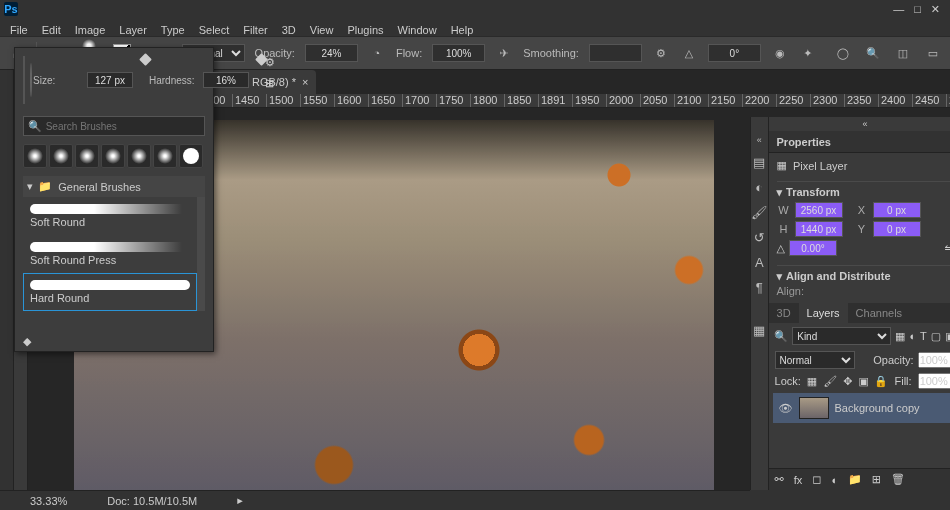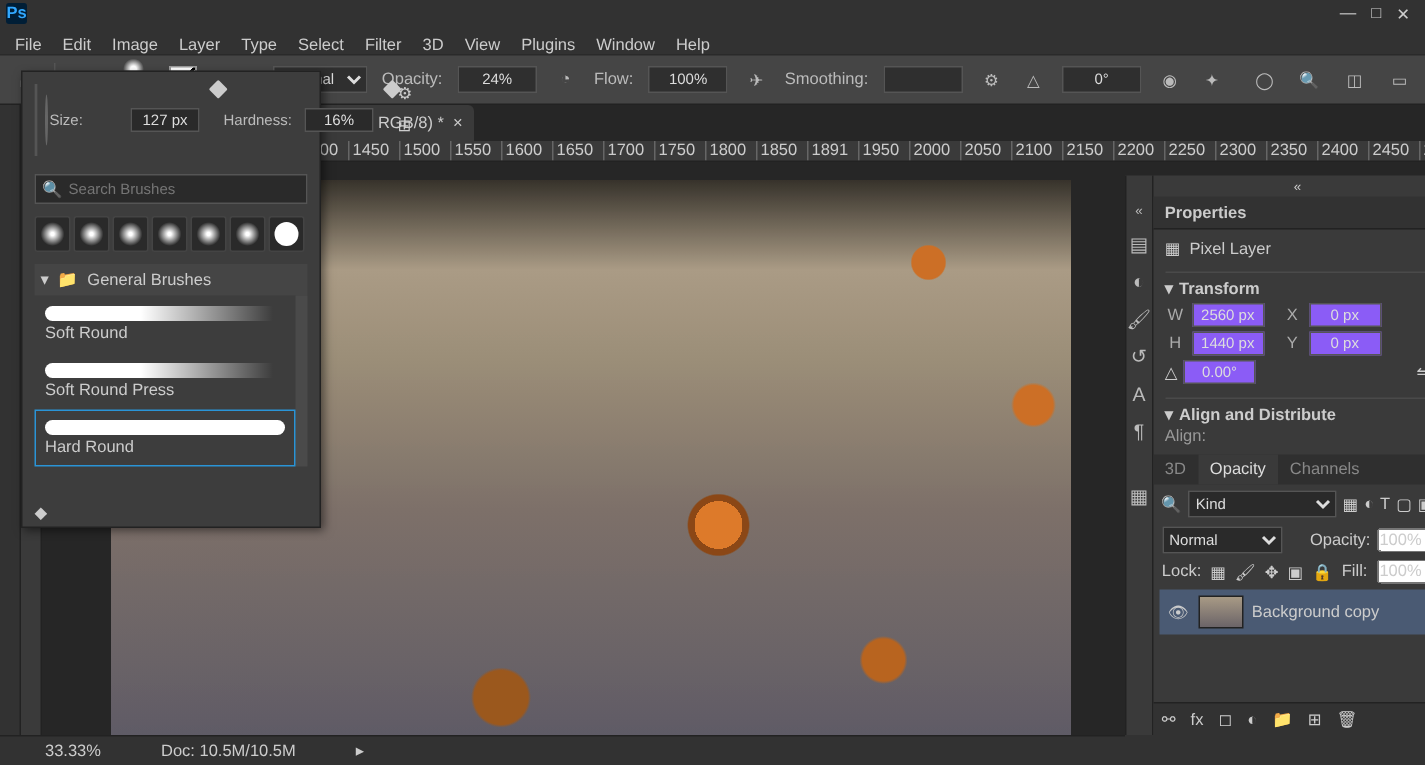--- a/index.html
+++ b/index.html
@@ -291,21 +291,21 @@
               <span style="margin-left:auto">⇋</span>
             </div>
         </div>
         <div class="sect">
           <div style="font-weight:bold"><span style="margin-right:4px">▾</span><span>Align and Distribute</span></div>
           <div style="color:#999;margin-top:2px">Align:</div>
         </div>
       </div>
       <div class="tabs">
         <div class="tb">3D</div>
-        <div class="tb act">Opacity</div>
+        <div class="tb act">Layers</div>
         <div class="tb">Channels</div>
       </div>
       <div class="kind">
         <span>🔍</span>
         <select><option>Kind</option></select>
         <span>▦</span>
         <span>◐</span>
         <span>T</span>
         <span>▢</span>
         <span>▣</span>

